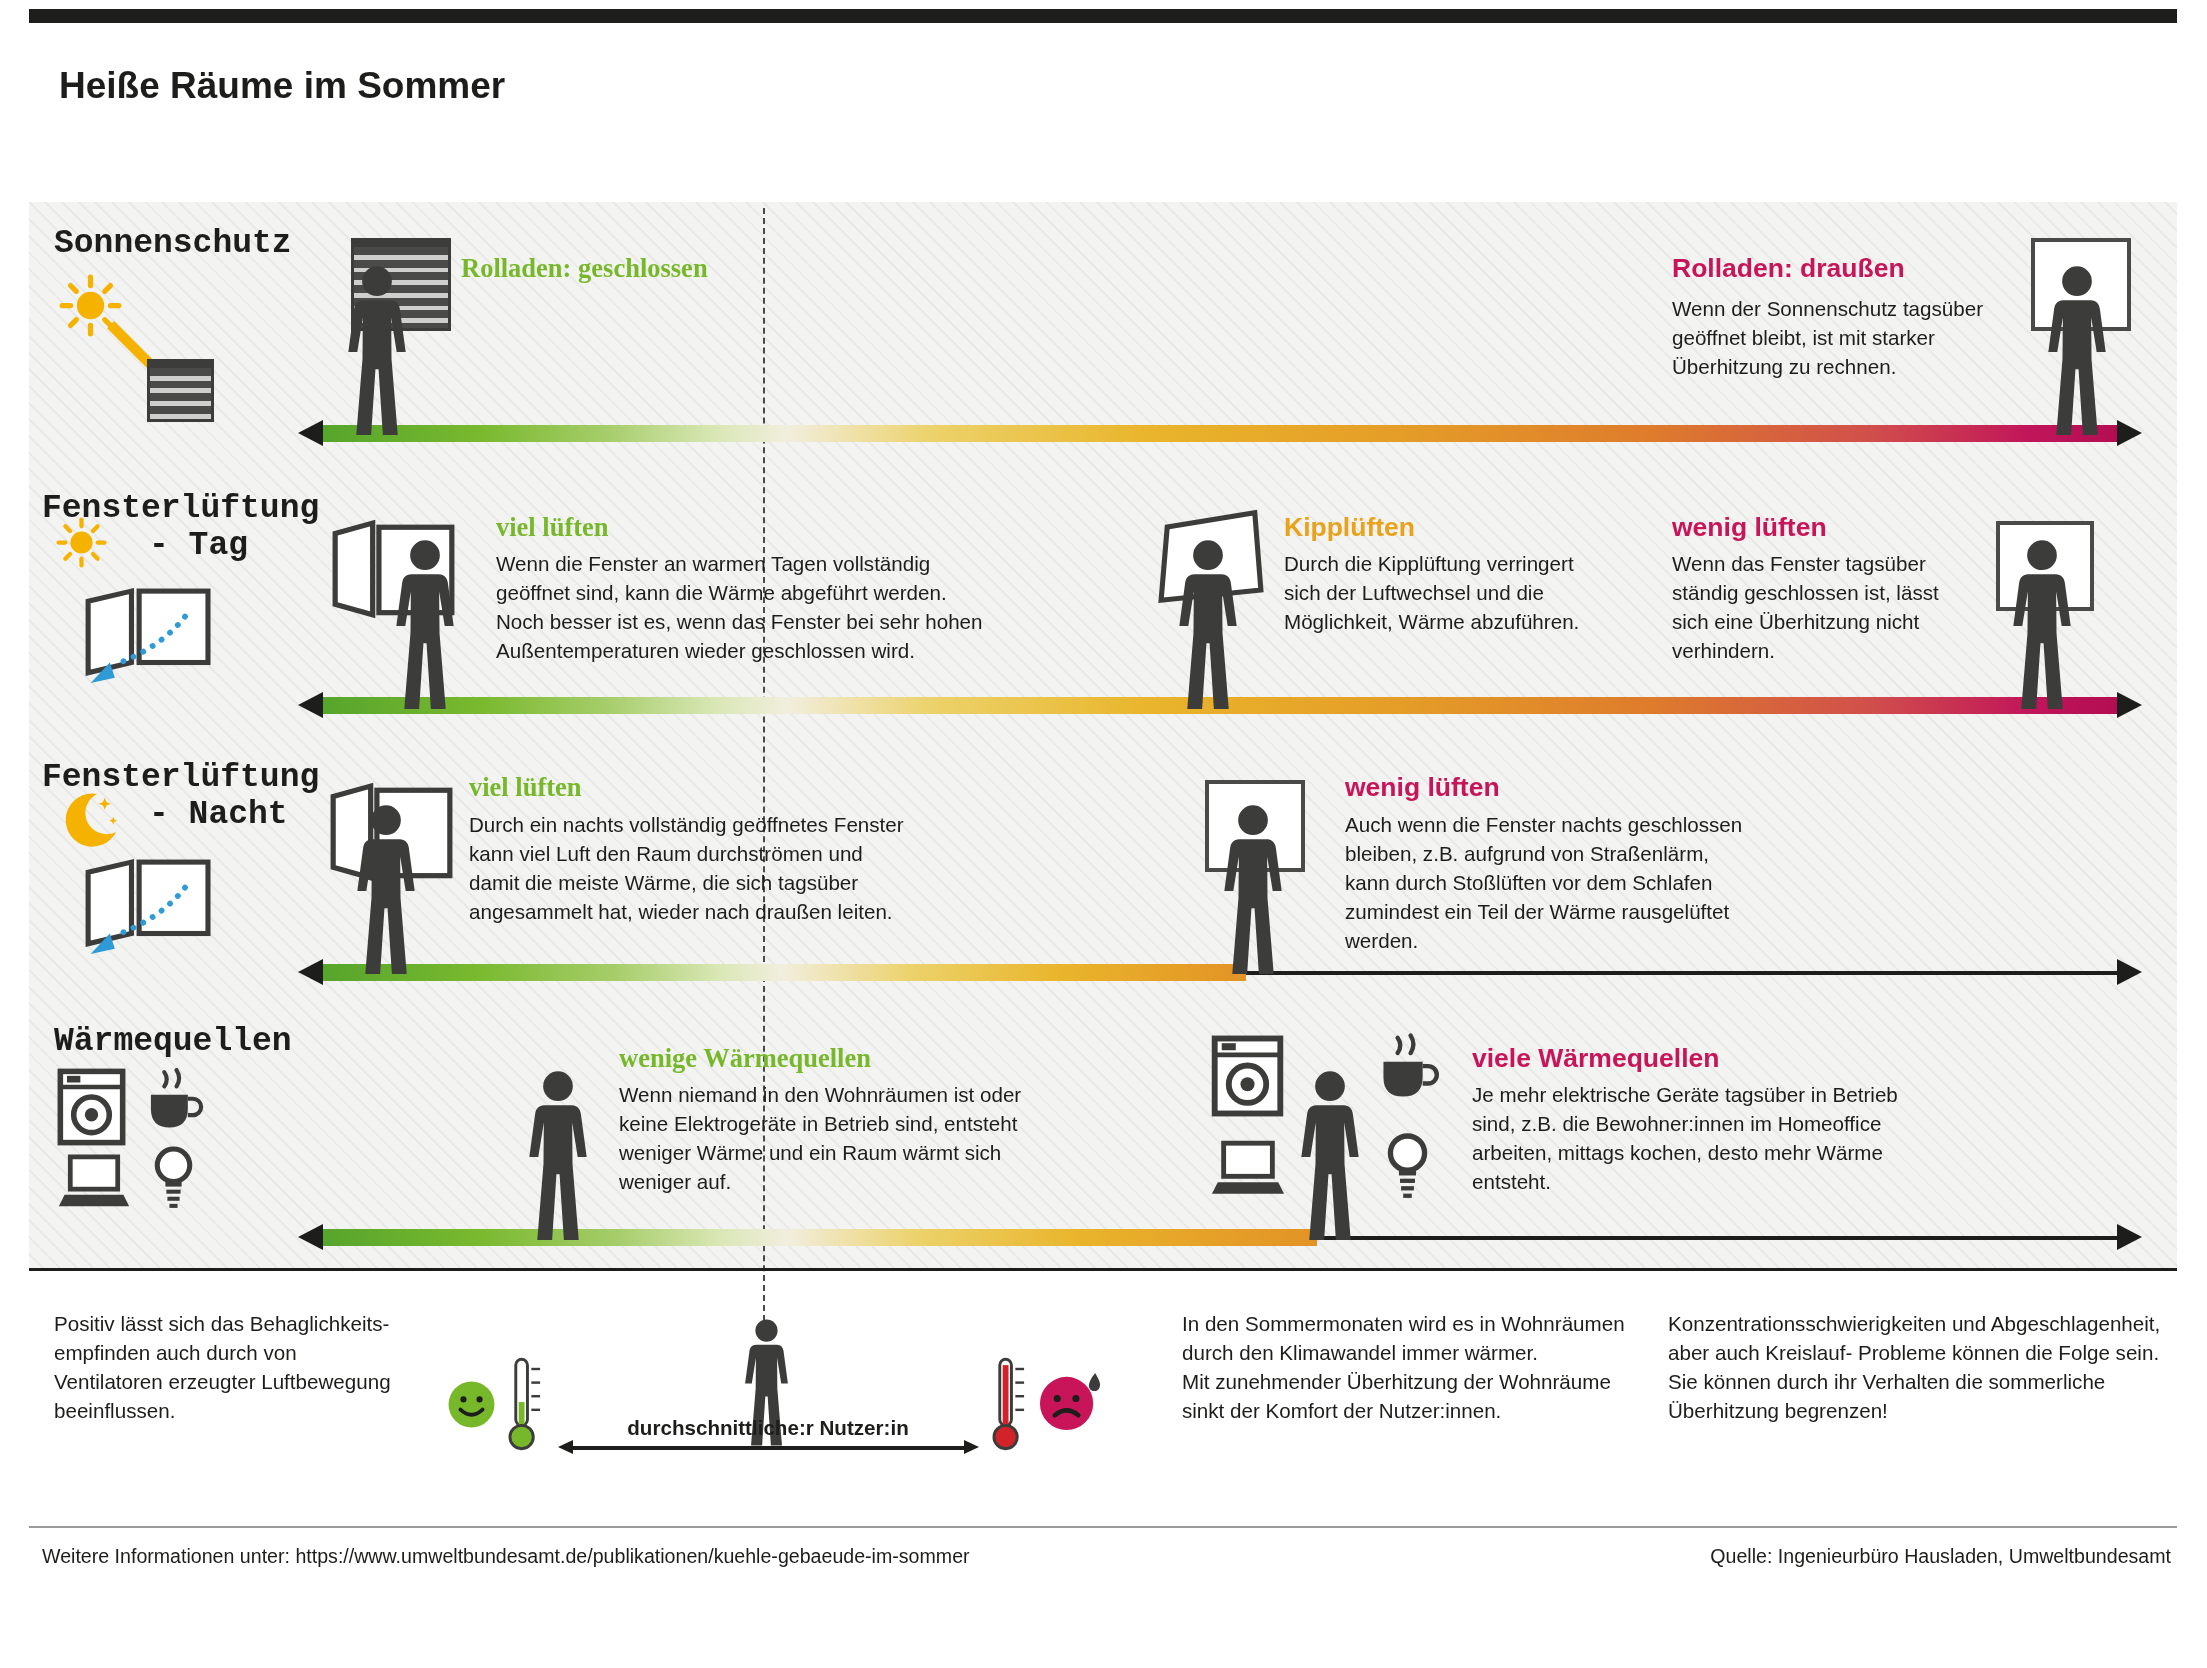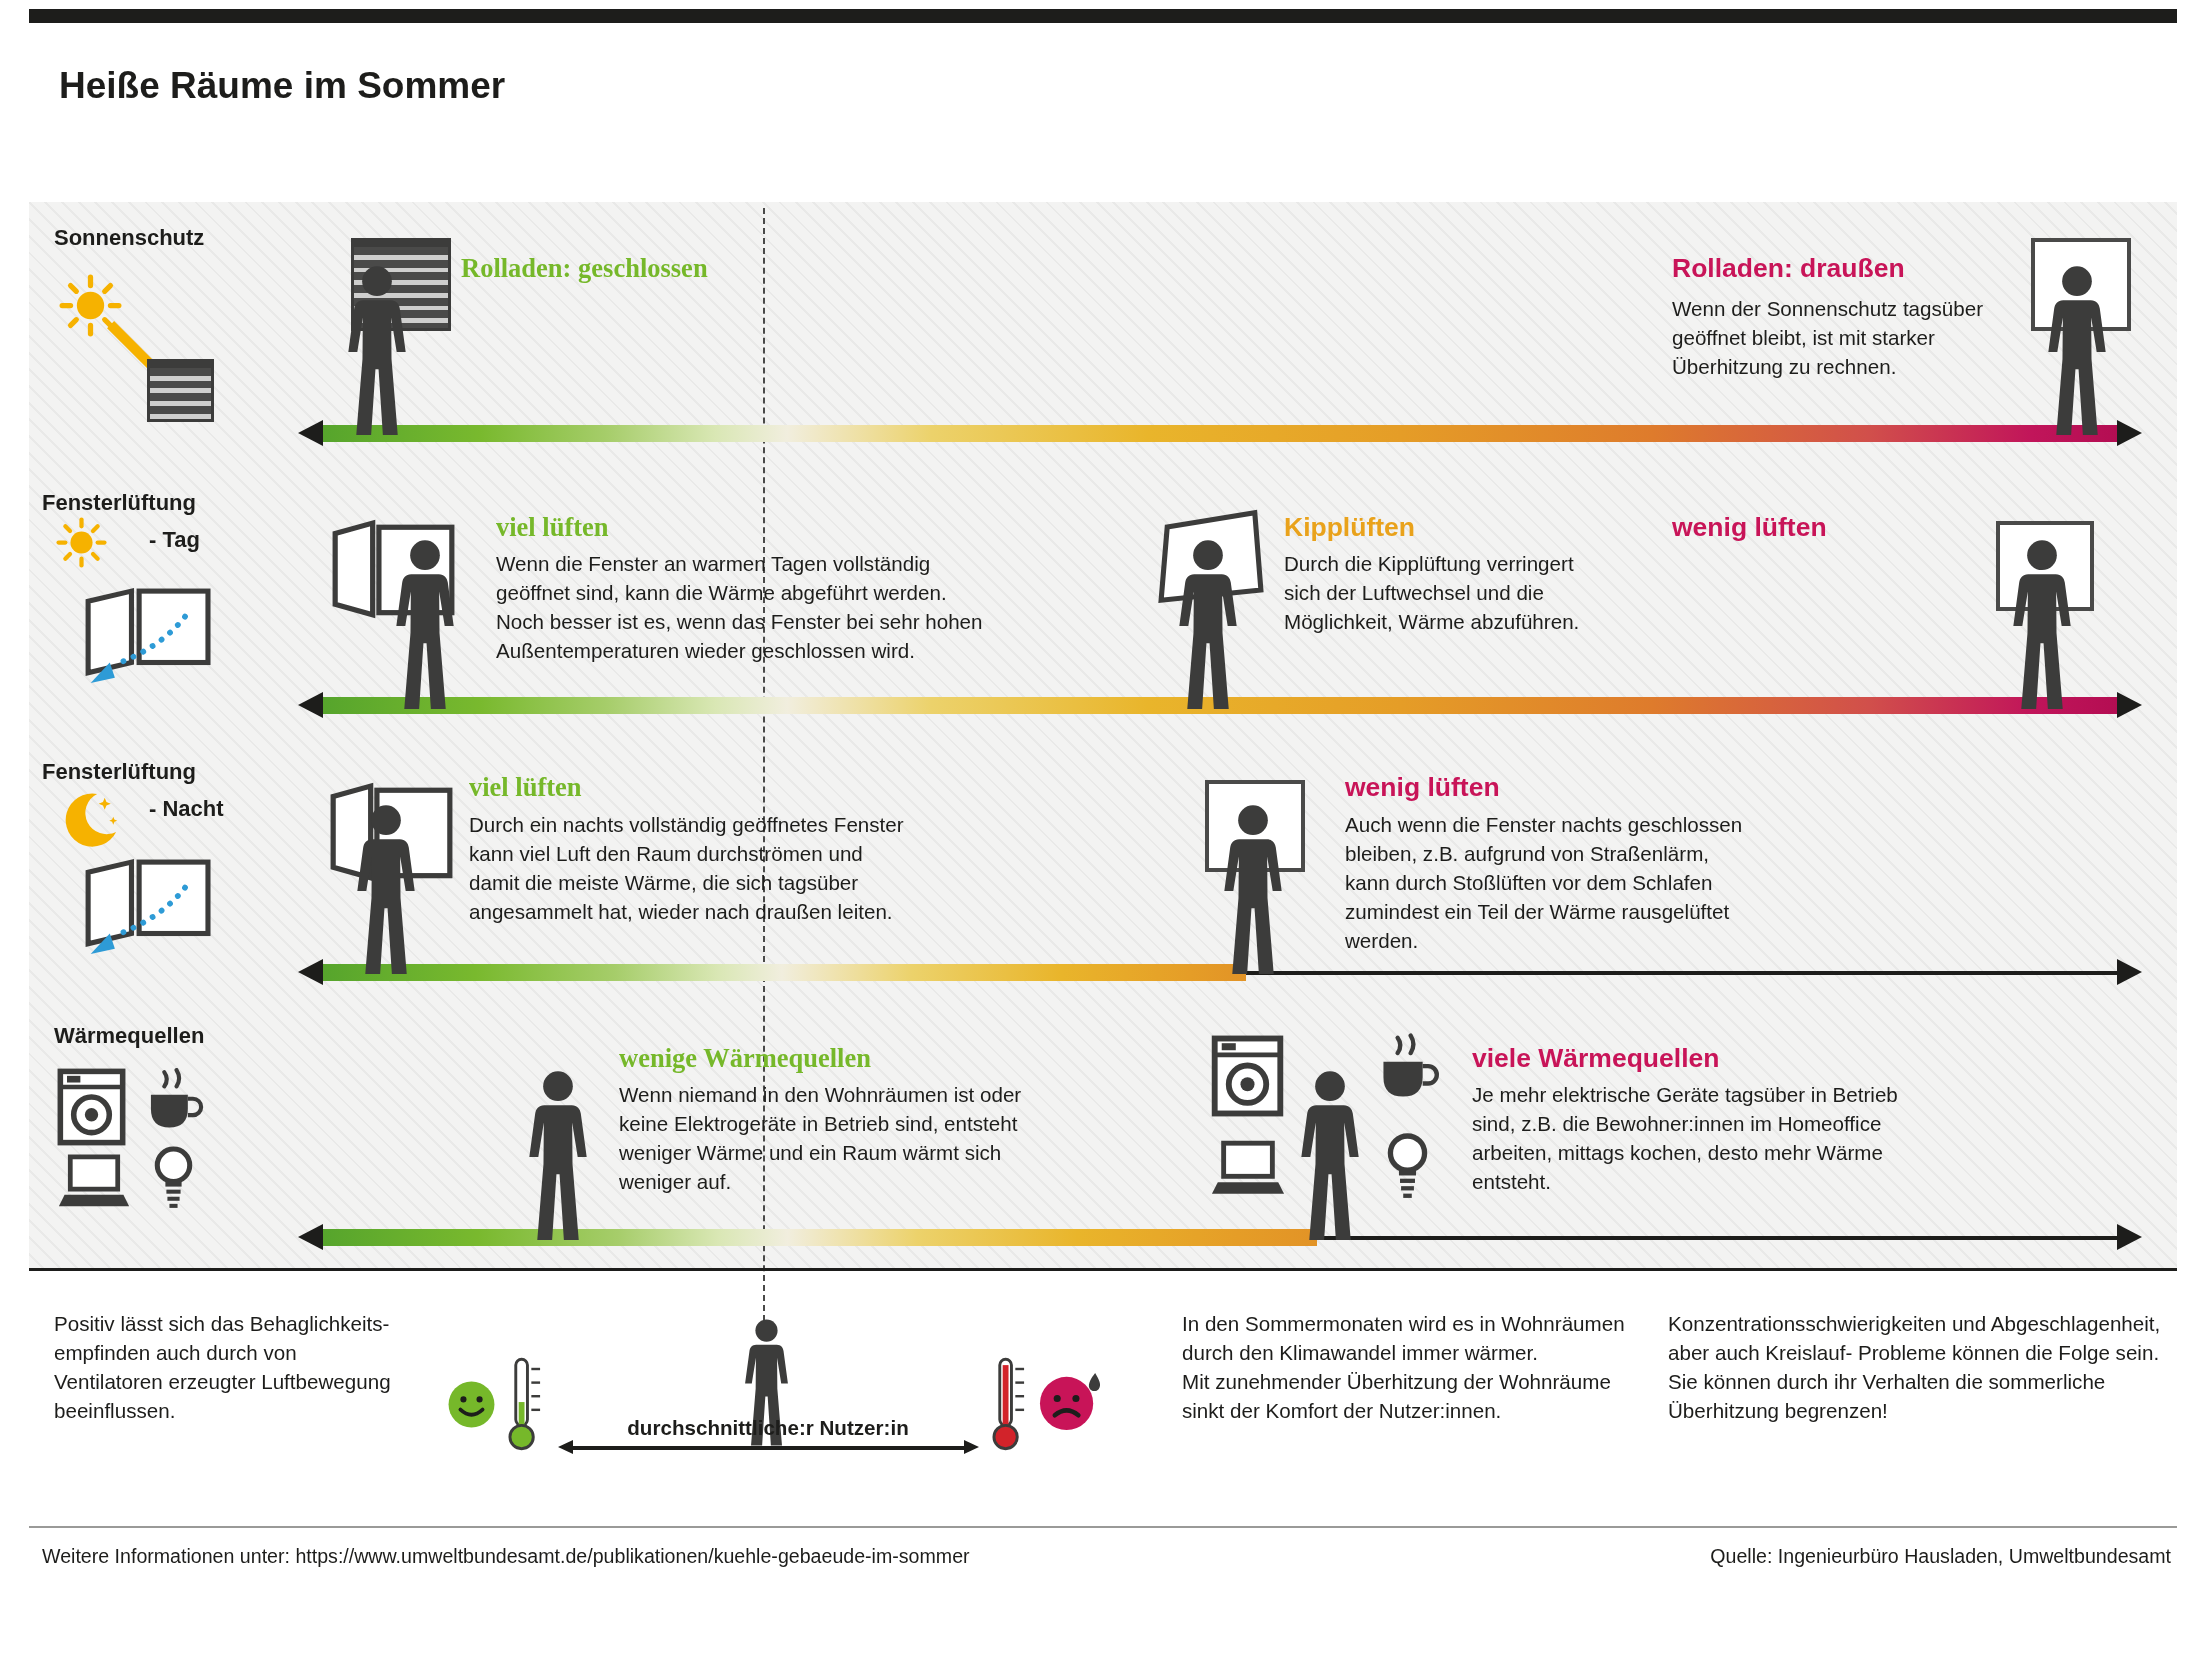--- a/index.html
+++ b/index.html
@@ -10,21 +10,21 @@
   .title { position:absolute; left:59px; top:65px; font-size:37px; font-weight:700; margin:0; color:#1d1d1b; }
   .subtitle { position:absolute; left:59px; top:116px; font-size:37px; font-weight:400; color:#1d1d1b; }
 
   .panel { position:absolute; left:29px; top:202px; width:2148px; height:1067px; z-index:0;
            background:repeating-linear-gradient(45deg,#f3f3f2 0 9.8px,#e9e9e8 9.8px 11.8px); }
   .dashed { position:absolute; left:763px; top:208px; height:1113px; width:0;
             border-left:2.9px dashed #4a4a49; z-index:1; }
   .divider { position:absolute; left:29px; top:1268px; width:2148px; height:2.9px; background:#1d1d1b; z-index:4; }
   .footer-line { position:absolute; left:29px; top:1526px; width:2148px; height:2px; background:#9a9a98; }
 
-  .rlabel { position:absolute; font-size:22px; font-weight:700; color:#1d1d1b; z-index:4; }
+  .rlabel { position:absolute; font-size:33px; font-weight:700; color:#1d1d1b; z-index:4;font-family:Liberation Mono, monospace; }
   .heading { position:absolute; font-size:26.5px; font-weight:700; z-index:4; }
   .h-green { color:var(--green,#76b82a);font-family:Liberation Serif, serif; }
   .h-orange { color:var(--orange,#e9a21b); }
   .h-pink { color:var(--pink,#c81458); }
   .btxt { position:absolute; font-size:20.6px; line-height:29px; color:#1d1d1b;
           white-space:pre-line; z-index:4; }
 
   .person { position:absolute; fill:#3c3c3b; z-index:3; }
   .win { position:absolute; background:#fff; border:4.9px solid #4a4a49; box-sizing:border-box; z-index:2; }
   .shutter { position:absolute; box-sizing:border-box; border:3.9px solid #3c3c3b; border-top:9.8px solid #3c3c3b;
@@ -187,20 +187,24 @@
   </svg>
   <svg class="person" style="left:1170px;top:539px;width:76px;height:174px" viewBox="0 0 44 100">
       <use href="#person-shape"></use>
     </svg>
   <div class="heading h-orange" style="left:1284px;top:512px">Kipplüften</div>
   <div class="btxt" style="left:1284px;top:549px;width:461px">Durch die Kipplüftung verringert
 sich der Luftwechsel und die
 Möglichkeit, Wärme abzuführen.</div>
 
   <div class="heading h-pink" style="left:1672px;top:512px">wenig lüften</div>
+  <div class="btxt" style="left:1672px;top:549px;width:461px">Wenn das Fenster tagsüber
+ständig geschlossen ist, lässt
+sich eine Überhitzung nicht
+verhindern.</div>
   <div class="win" style="left:1996px;top:521px;width:98px;height:90px"></div>
   <svg class="person" style="left:2004px;top:539px;width:76px;height:174px" viewBox="0 0 44 100">
       <use href="#person-shape"></use>
     </svg>
 
   <div class="scale-arrow" style="top:689px">
     <div class="sa-line"></div>
     <div class="sa-grad grad-full"></div>
     <div class="ah-l"></div>
     <div class="ah-r"></div>

